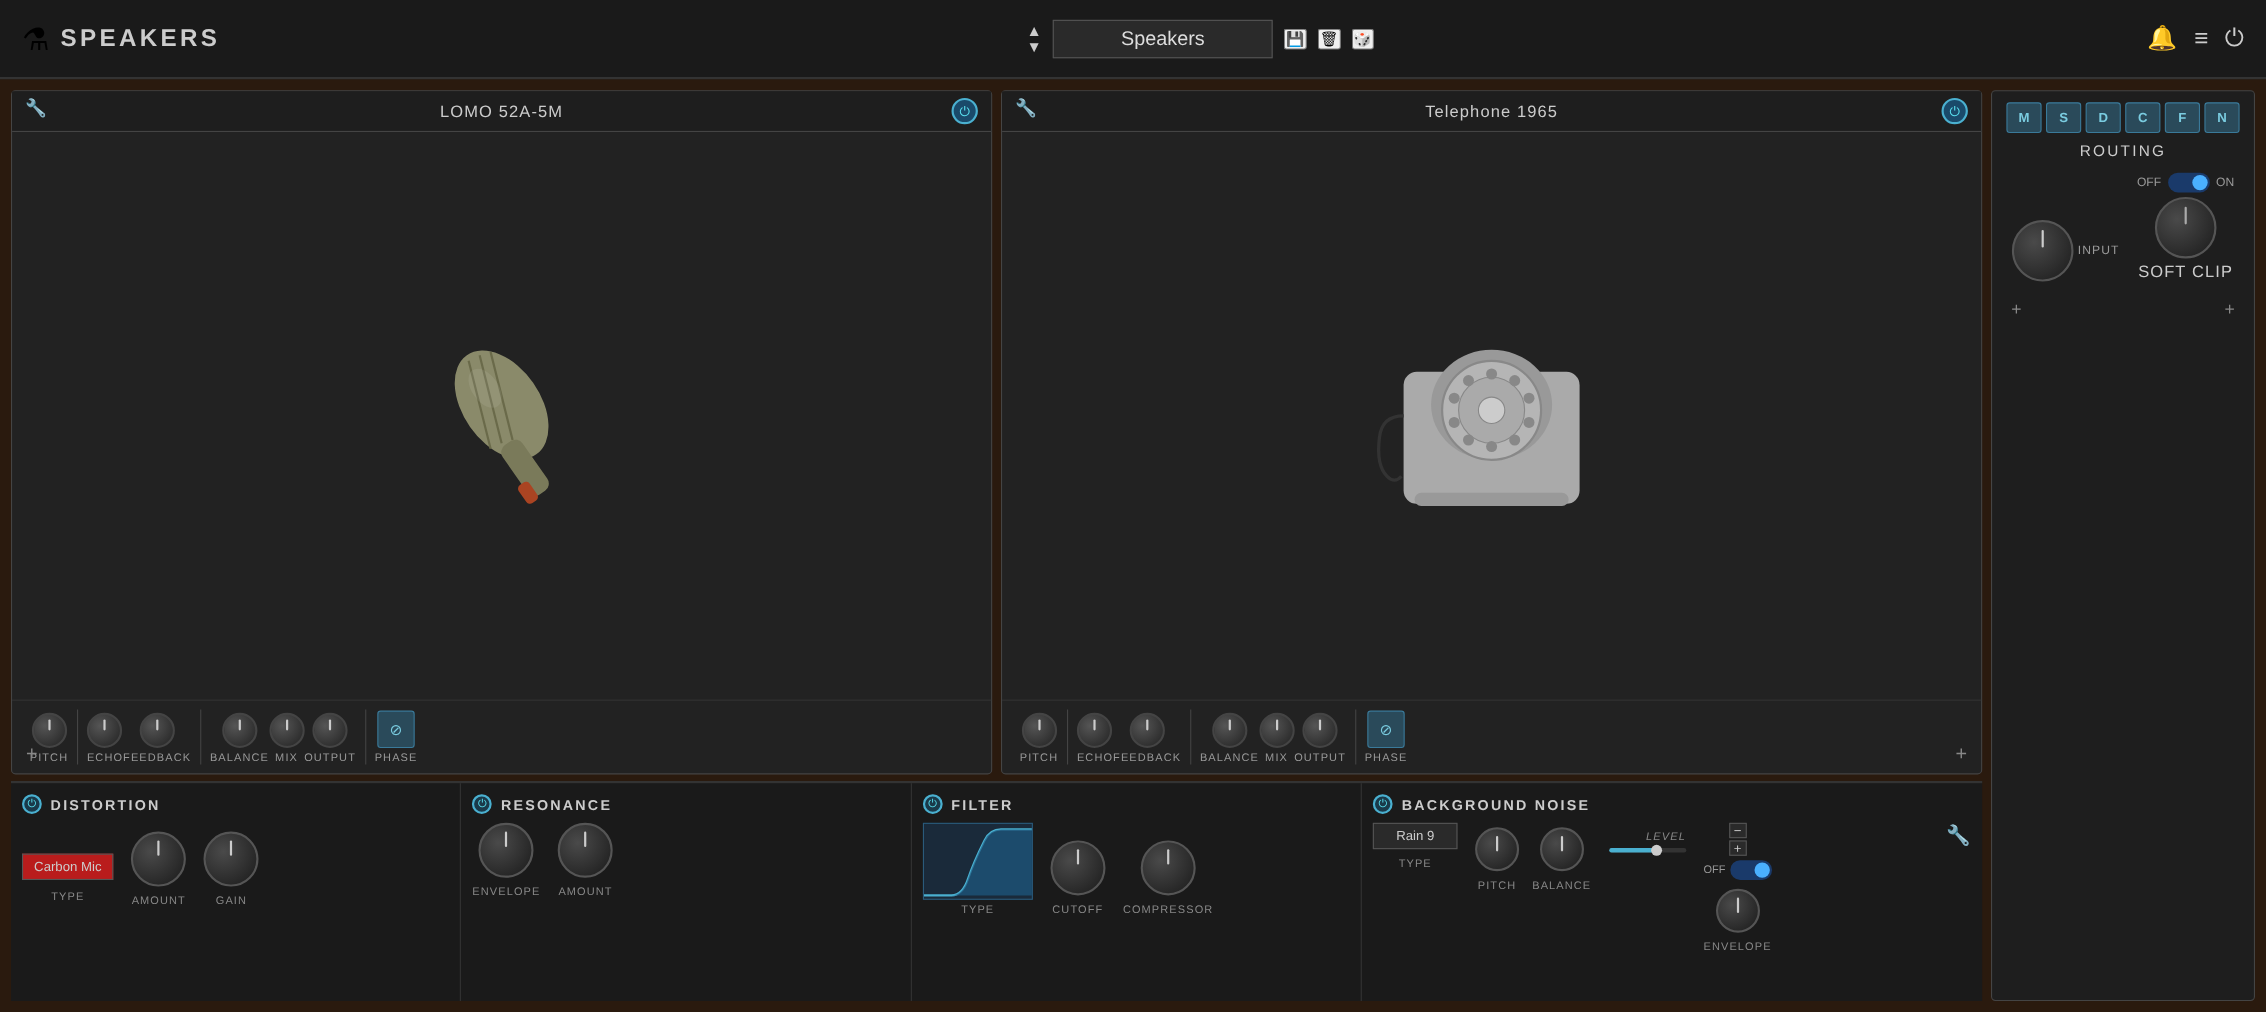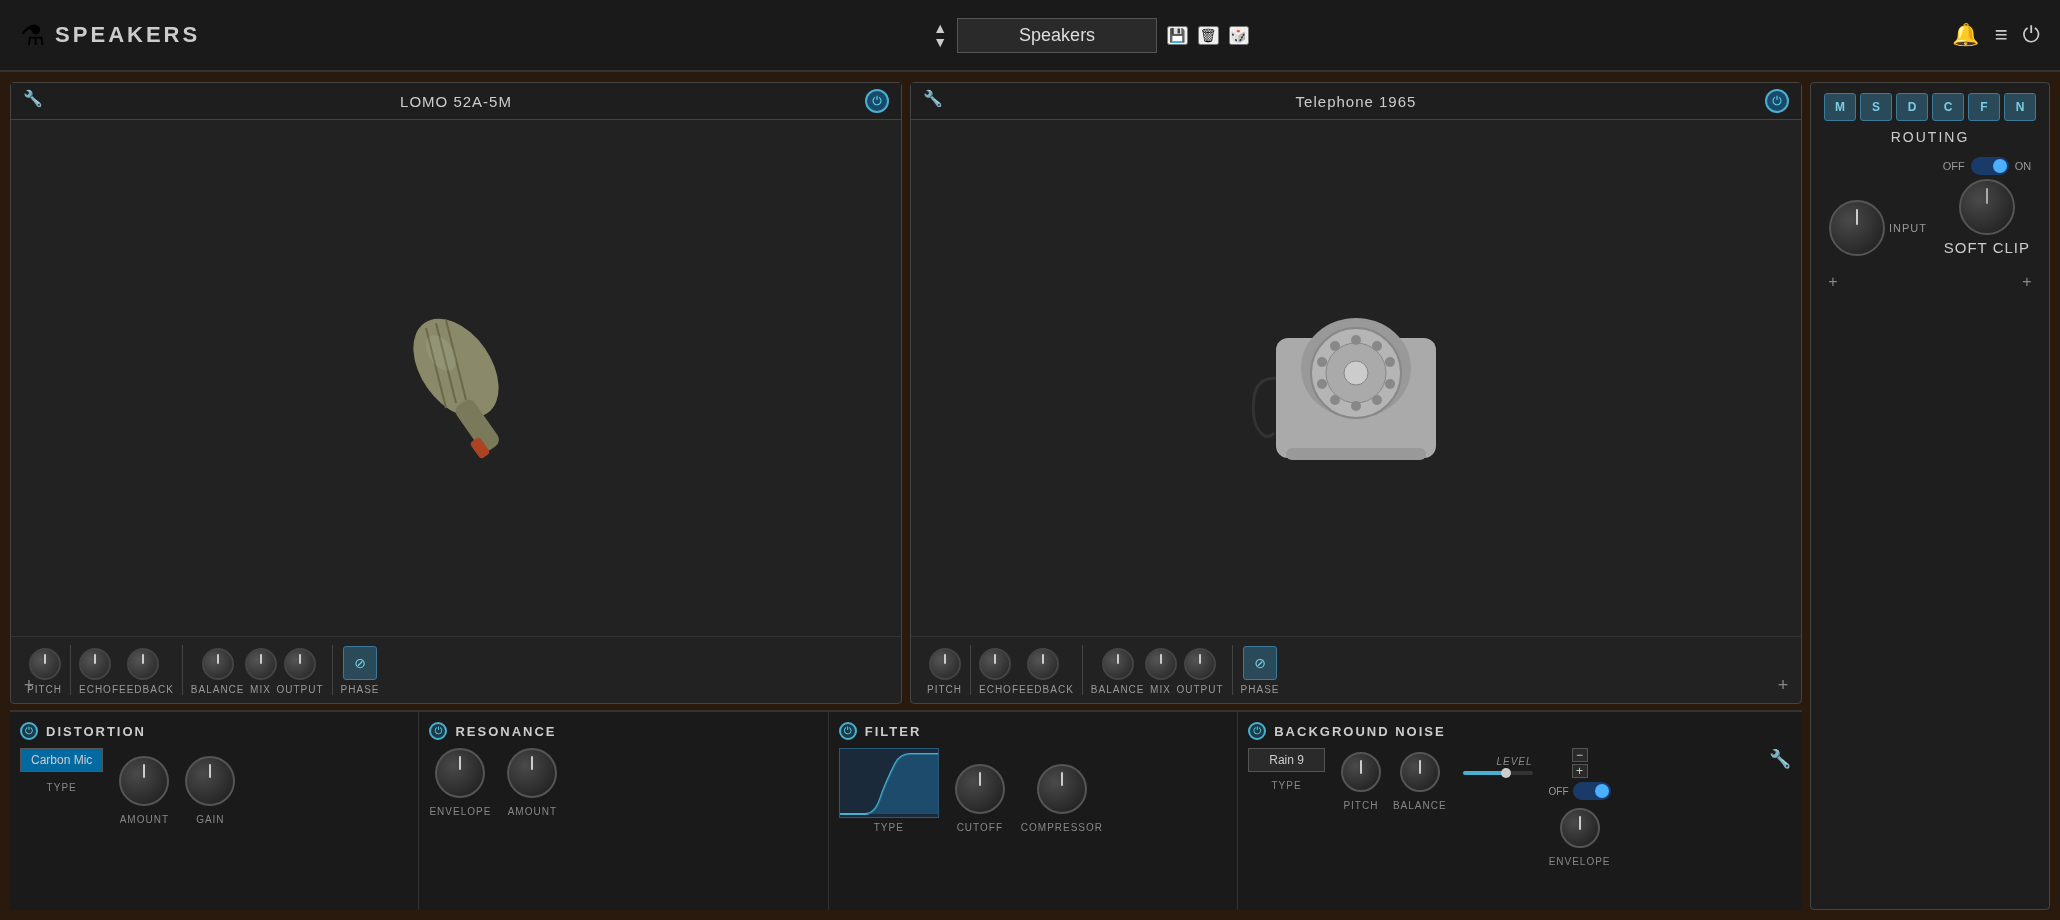--- a/index.html
+++ b/index.html
@@ -311,27 +311,28 @@
 
     .effect-knob-label {
       color: #888;
       font-size: 10px;
       letter-spacing: 1px;
       text-align: center;
       margin-top: 4px;
     }
 
     .distortion-type-box {
-      background: #0369a1;
+      background: #b91c1c;
       border: 1px solid #555;
       color: #ccc;
       font-size: 12px;
       padding: 4px 10px;
       cursor: pointer;
       margin-bottom: 6px;
+      margin-top: 28px;
     }
 
     .type-label {
       color: #888;
       font-size: 10px;
       letter-spacing: 1px;
       text-align: center;
     }
 
     

